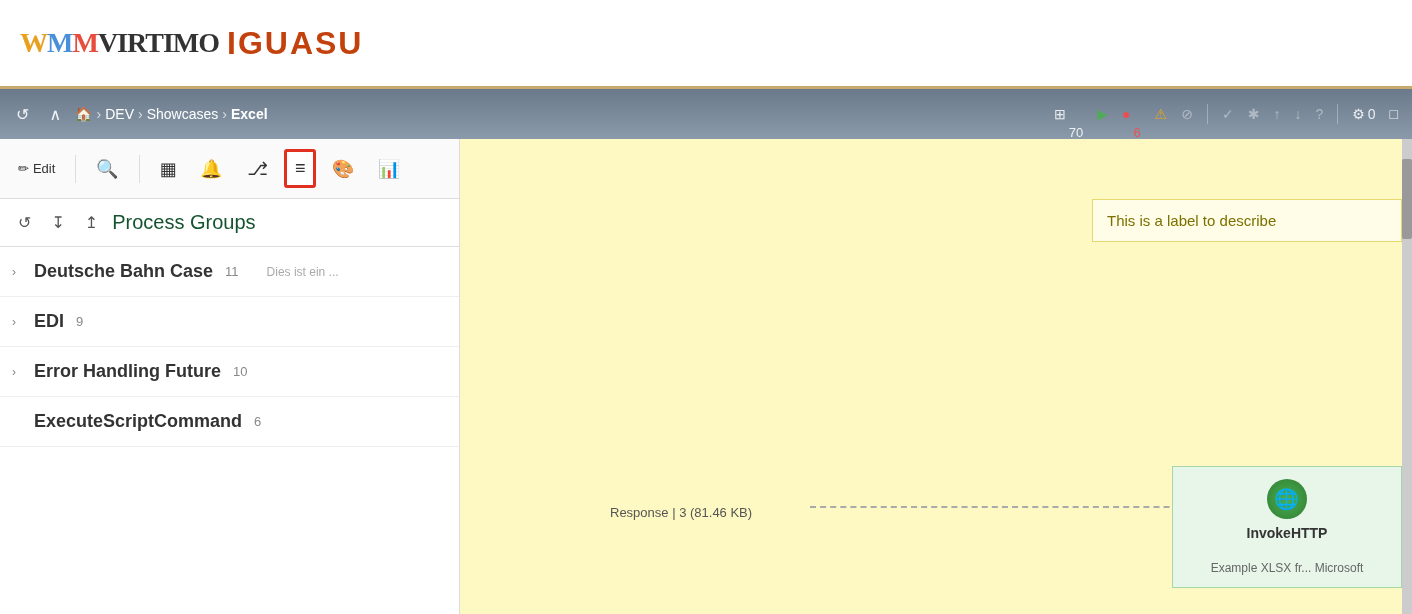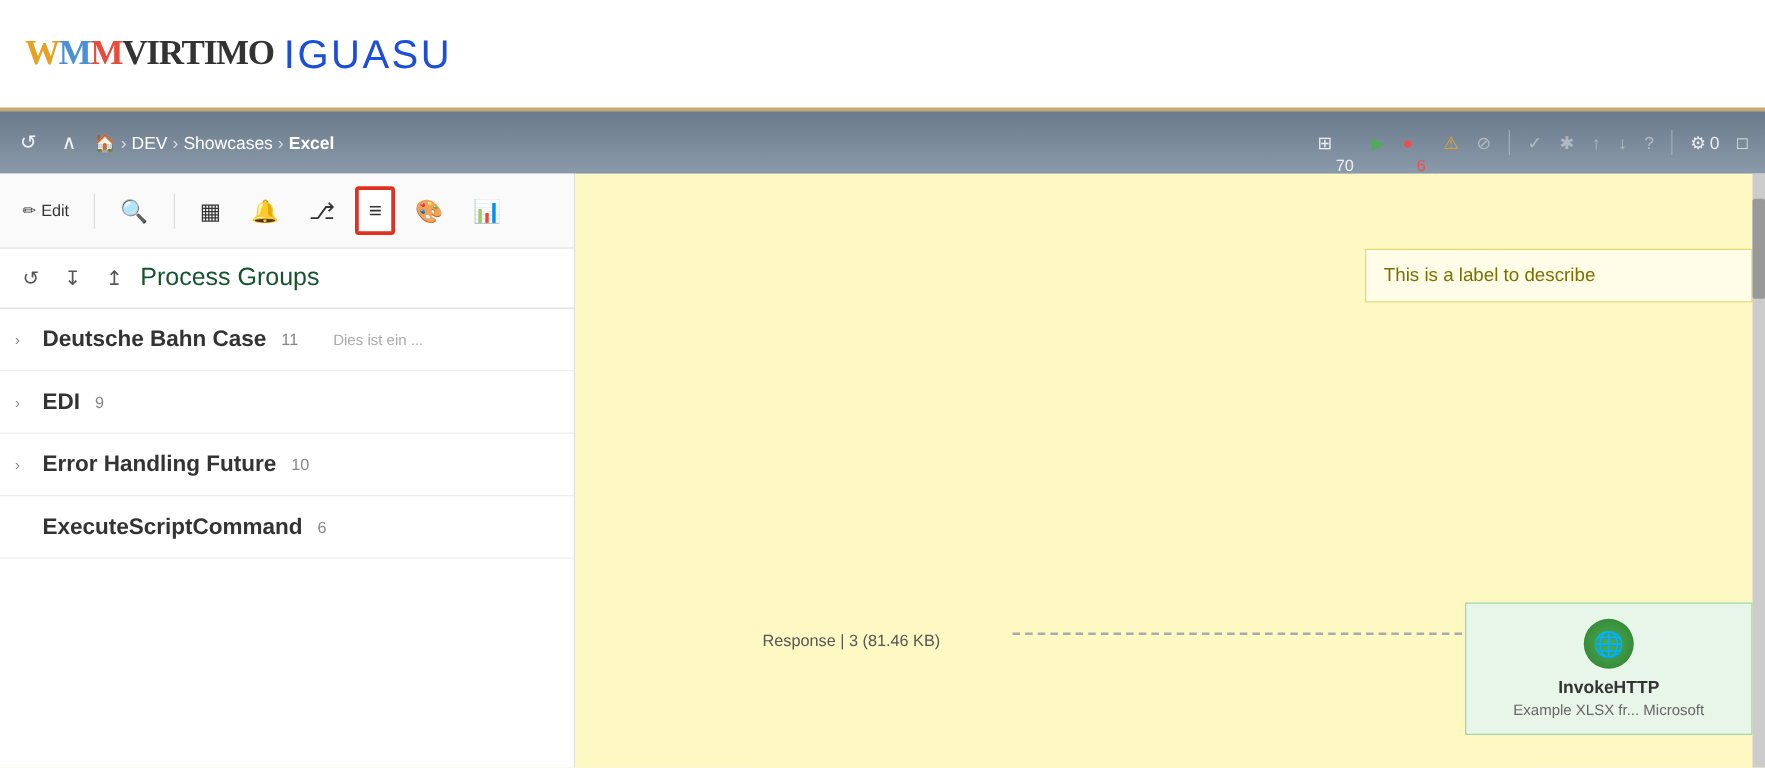--- a/index.html
+++ b/index.html
@@ -21,22 +21,22 @@
     }
     .logo-virtimo {
       font-size: 28px;
       font-weight: 900;
       letter-spacing: -1px;
       color: #333;
       font-family: Georgia, serif;
     }
     .logo-iguasu {
       font-size: 32px;
-      font-weight: 400;
-      color: #1d4ed8;
+      font-weight: 700;
+      color: #c2410c;
       margin-left: 8px;
       letter-spacing: 2px;
     }
 
     
     .nav-bar {
       height: 50px;
       background: linear-gradient(to bottom, #6a7a8a, #8a9aaa);
       display: flex;
       align-items: center;
@@ -249,20 +249,21 @@
     .invoke-http-title {
       font-size: 14px;
       font-weight: bold;
       color: #333;
       margin-bottom: 4px;
     }
     .invoke-http-sub {
       font-size: 12px;
       color: #666;
       text-align: center;
+      margin-top: 16px;
     }
 
     .response-label {
       position: absolute;
       bottom: 108px;
       left: 150px;
       font-size: 13px;
       color: #555;
       white-space: nowrap;
     }

